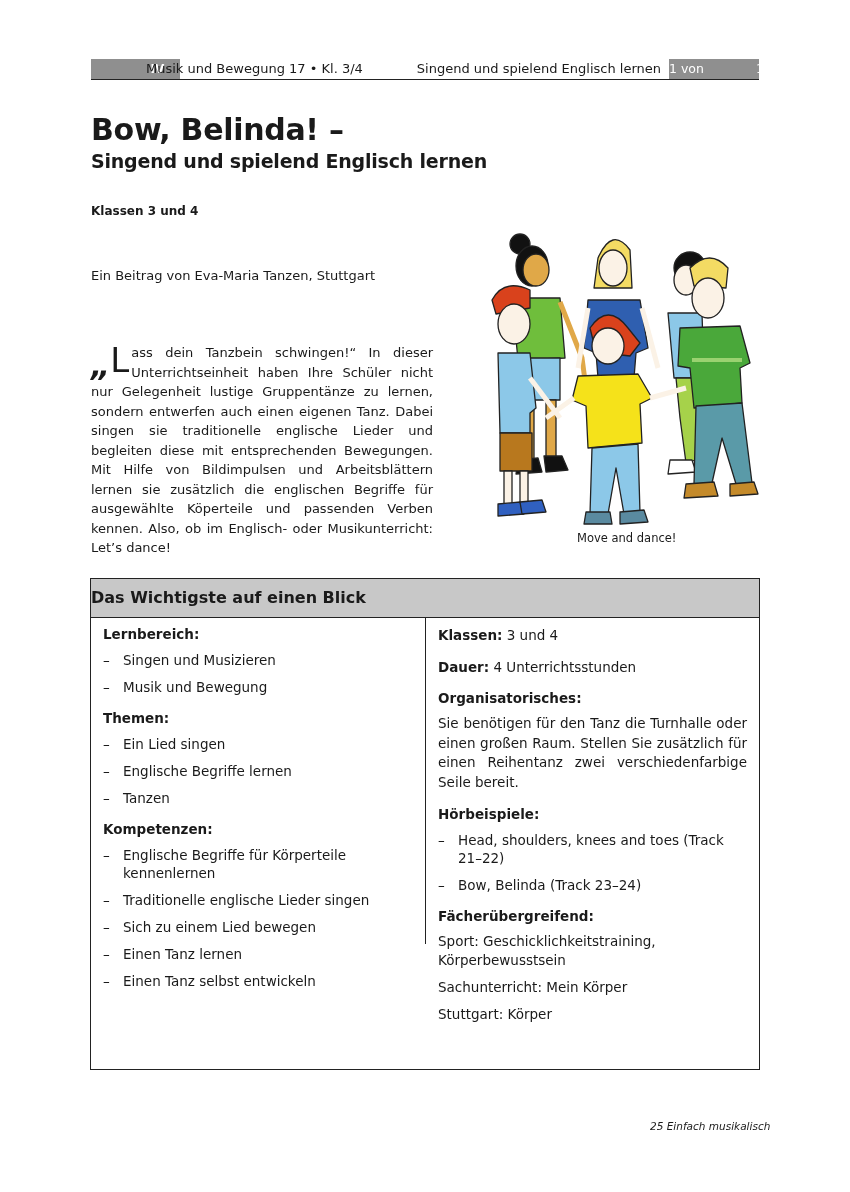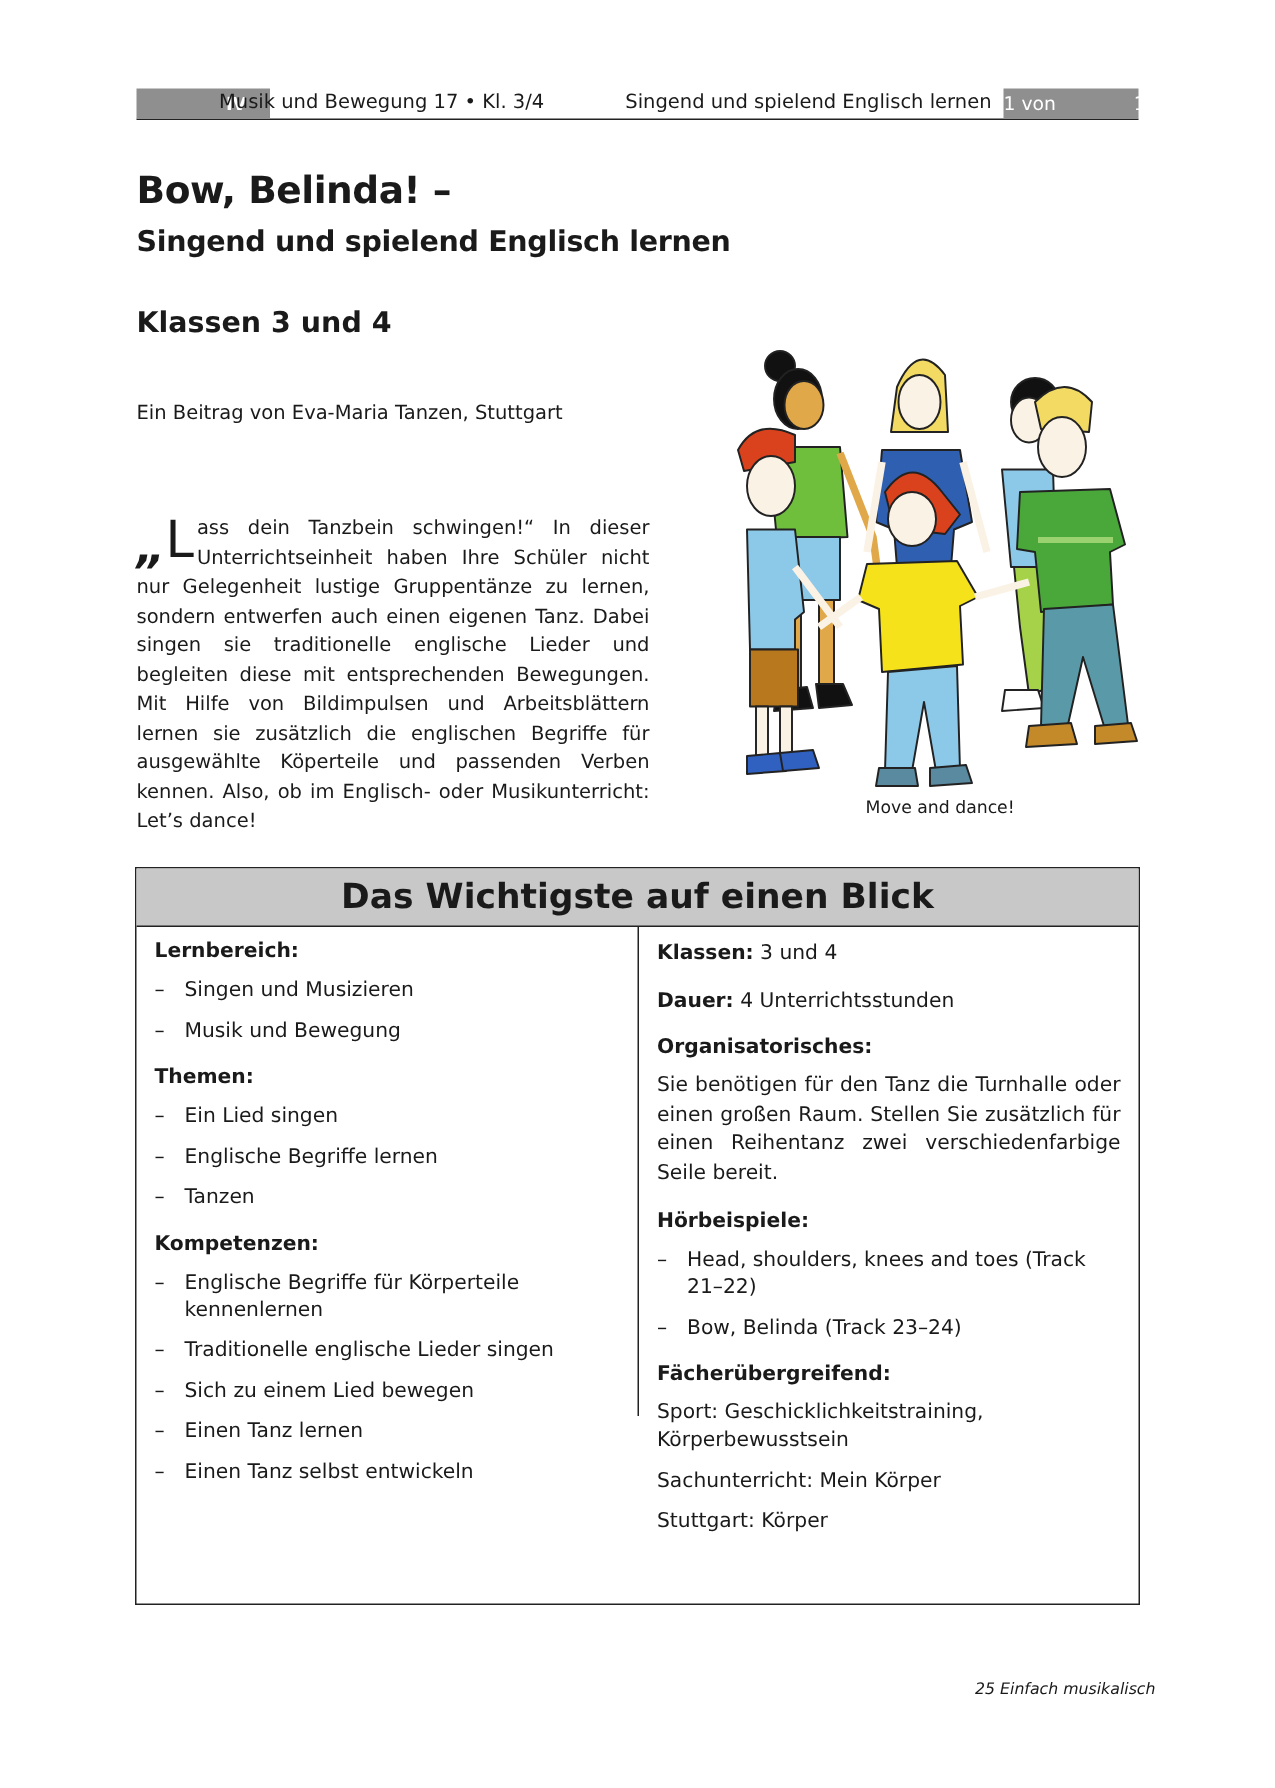--- a/index.html
+++ b/index.html
@@ -18,44 +18,44 @@
     background: #8f8f8f; color: #fff; text-align: center; font-weight: bold; font-size: 12px; padding-left: 44px;
   }
   .hdr .series { position: absolute; left: 55px; top: 0; white-space: nowrap; }
   .hdr .topic { position: absolute; right: 98px; top: 0; white-space: nowrap; }
   .hdr .pg {
     position: absolute; right: 0; top: 0; width: 90px; height: 20px;
     background: #8f8f8f; color: #fff; text-align: center; font-size: 12.5px; white-space: nowrap;
   }
   .hdr .pg b { font-weight: normal; margin-left: 48px; }
 
-  .title1 { position: absolute; left: 91px; top: 112px; font-size: 25px; font-weight: bold; letter-spacing: -0.3px; }
+  .title1 { position: absolute; left: 91px; top: 112px; font-size: 30px; font-weight: bold; letter-spacing: -0.3px; }
   .title2 { position: absolute; left: 91px; top: 150px; font-size: 19px; font-weight: bold; letter-spacing: -0.2px; }
-  .grades { position: absolute; left: 91px; top: 204px; font-size: 19px; font-weight: bold; text-align: center; }
+  .grades { position: absolute; left: 91px; top: 204px; font-size: 12px; font-weight: bold; text-align: center; }
 
   .byline { position: absolute; left: 91px; top: 266px; font-size: 13px; line-height: 20px; }
 
   .intro {
     position: absolute; left: 91px; top: 343px; width: 342px;
     font-size: 13px; line-height: 19.5px; text-align: justify;
   }
   .intro .dq { font-size: 30px; font-weight: bold; float: left; line-height: 30px; margin-top: 8px; margin-right: 0px; font-style: italic; }
   .intro .cap { font-size: 34px; float: left; line-height: 34px; margin-top: 0px; margin-right: 2px; }
 
   .illus { position: absolute; left: 490px; top: 228px; width: 270px; height: 298px; }
   .caption { position: absolute; left: 577px; top: 531px; font-size: 11.5px; }
 
   
   .box {
     position: absolute; left: 90px; top: 578px; width: 668px; height: 490px;
     border: 1.5px solid #222;
   }
   .box .head {
     height: 38px; background: #c8c8c8; border-bottom: 1.5px solid #222;
-    text-align: center; font-weight: bold; font-size: 23px; line-height: 38px;
+    font-weight: bold; font-size: 16px; line-height: 38px;
   }
   .box .cols { position: relative; height: 326px; }
   .box .col { position: absolute; top: 0; bottom: 0; padding: 8px 12px; box-sizing: border-box; font-size: 13.5px; }
   .box .left { left: 0; width: 335px; border-right: 1.5px solid #222; }
   .box .right { left: 335px; width: 333px; }
   .lbl { font-weight: bold; font-size: 13.5px; }
   .grp { margin-bottom: 14px; }
   .li { display: flex; line-height: 18px; margin-top: 9px; }
   .li .dash { width: 20px; flex: none; }
   .li .txt { flex: 1; }

